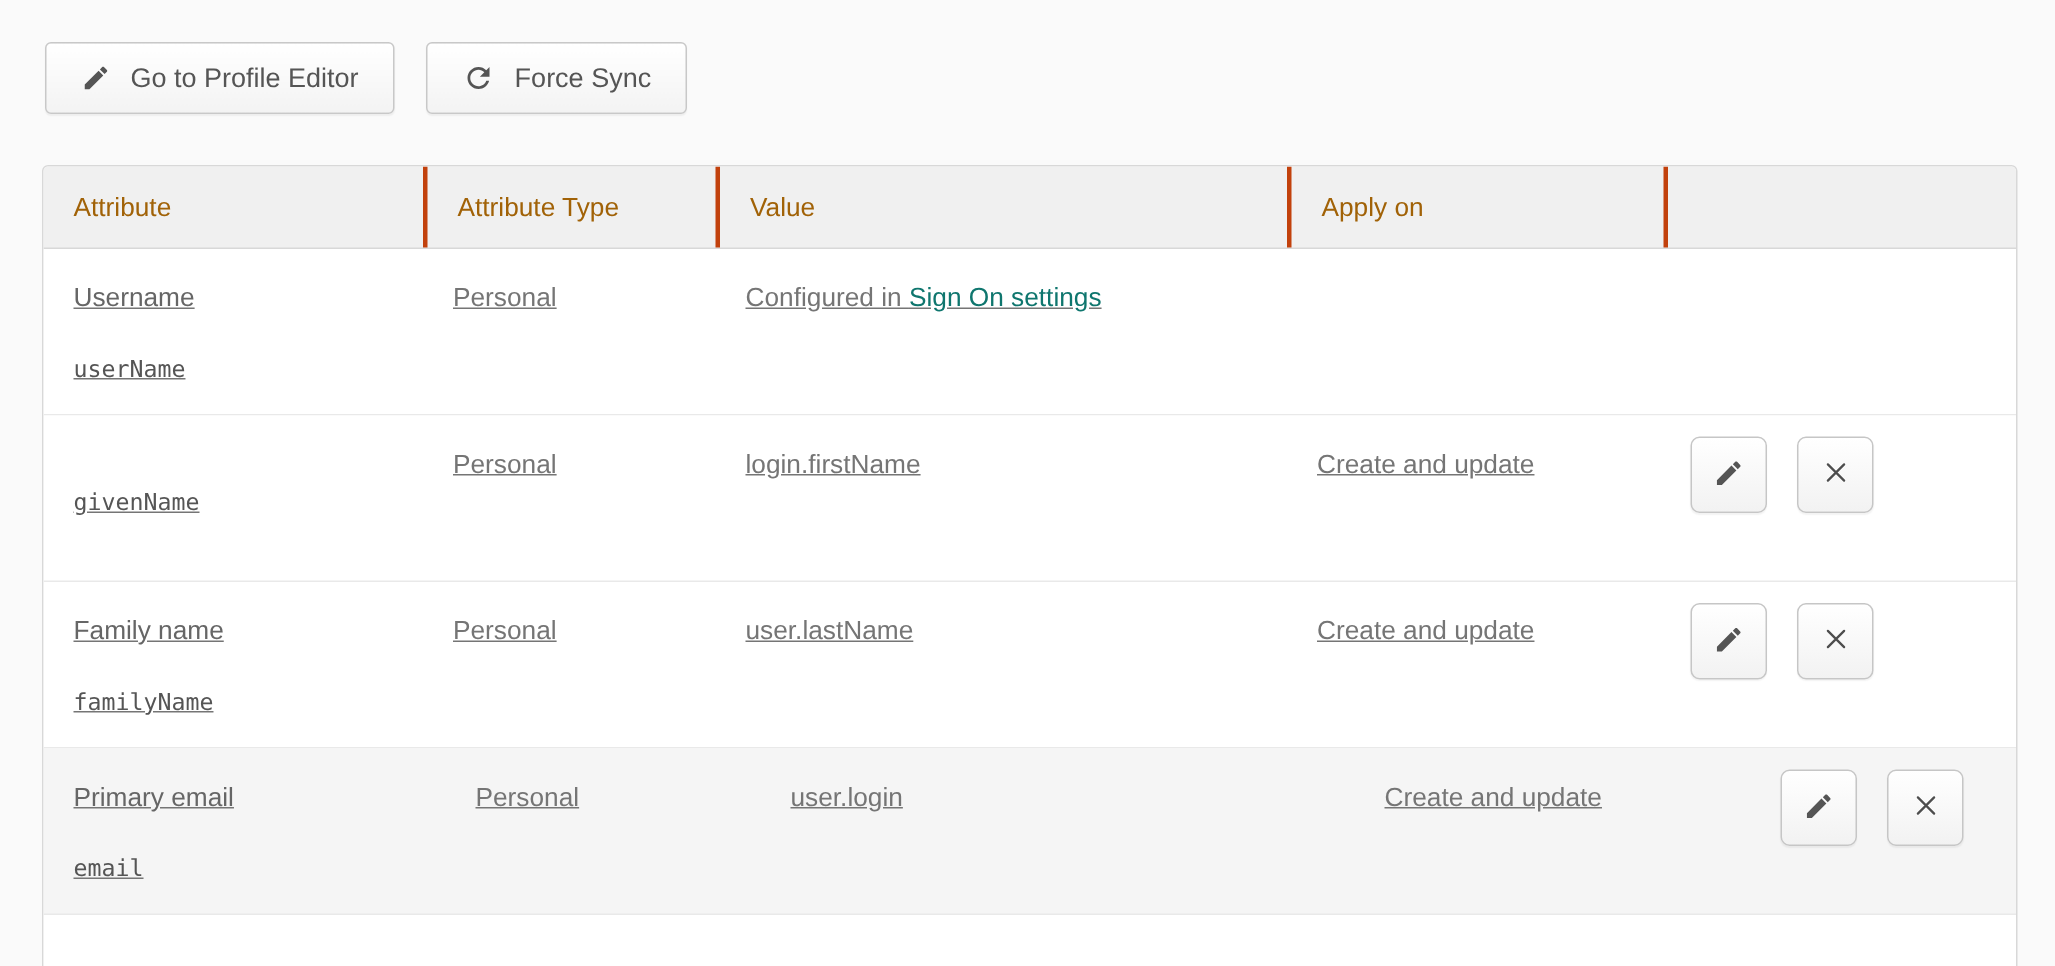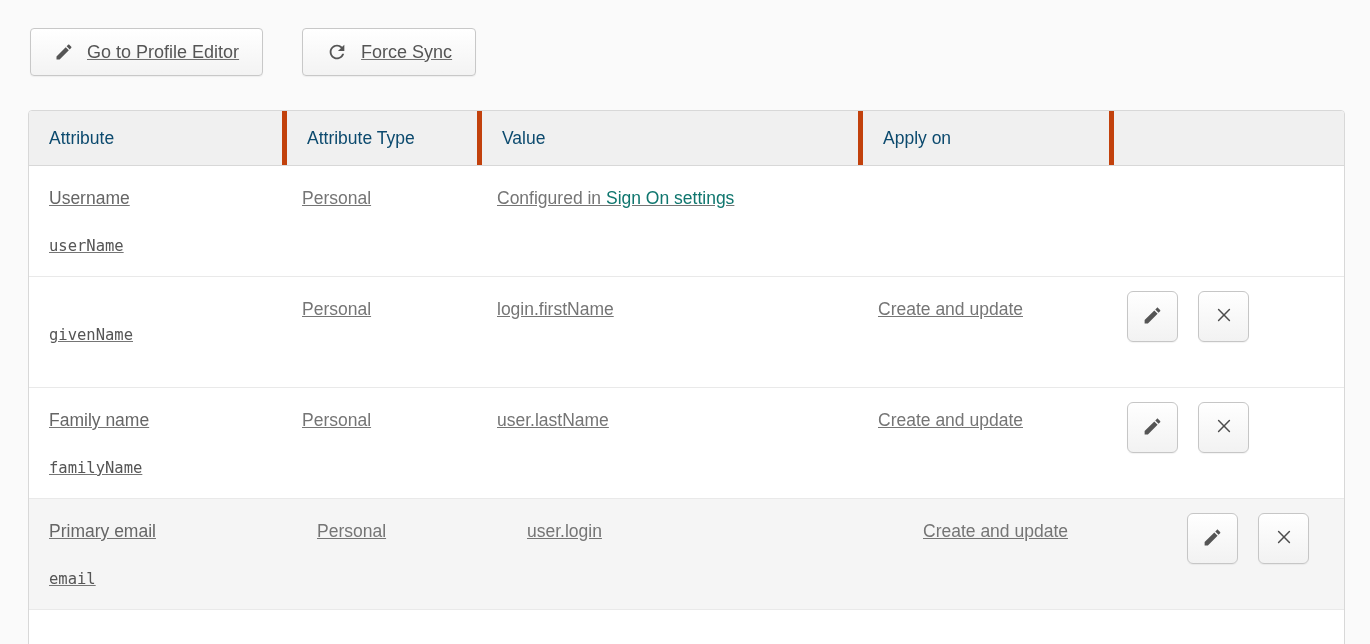--- a/index.html
+++ b/index.html
@@ -5,21 +5,21 @@
   * { margin:0; padding:0; box-sizing:border-box; }
   html,body { width:1370px; height:644px; overflow:hidden; }
   body {
     background:#fafafa;
     font-family:"Liberation Sans", sans-serif;
     position:relative;
     color:#707070;
   }
 
   
-  .toolbar { position:absolute; top:28px; left:30px; display:flex; gap:39px;text-decoration:underline; }
+  .toolbar { position:absolute; top:28px; left:30px; display:flex; gap:21px; }
   .btn {
     height:48px;
     display:inline-flex; align-items:center; gap:13px;
     padding:0 23px;
     background:linear-gradient(#ffffff,#f3f3f3);
     border:1px solid #c8c8c8;
     border-radius:4px;
     font-family:"Liberation Sans", sans-serif;
     font-size:18px; color:#555;
     box-shadow:0 1px 1px rgba(0,0,0,0.05);
@@ -38,23 +38,23 @@
     overflow:hidden;
   }
   .thead {
     display:flex; height:55px;
     background:#f0f0f0;
     border-bottom:1px solid #d8d8d8;
   }
   .th {
     display:flex; align-items:center;
     padding:0 20px;
-    font-size:17.5px; color:#0c4a6e;
-  }
-  .th + .th { border-left:5px solid #c2410c; }
+    font-size:17.5px; color:#a16207;
+  }
+  .th + .th { border-left:3px solid #c2410c; }
 
   .c1 { width:253px; }
   .c2 { width:195px; }
   .c3 { width:381px; }
   .c4 { width:251px; }
   .c5 { flex:1; }
 
   .tr {
     display:flex;
     height:111px;

